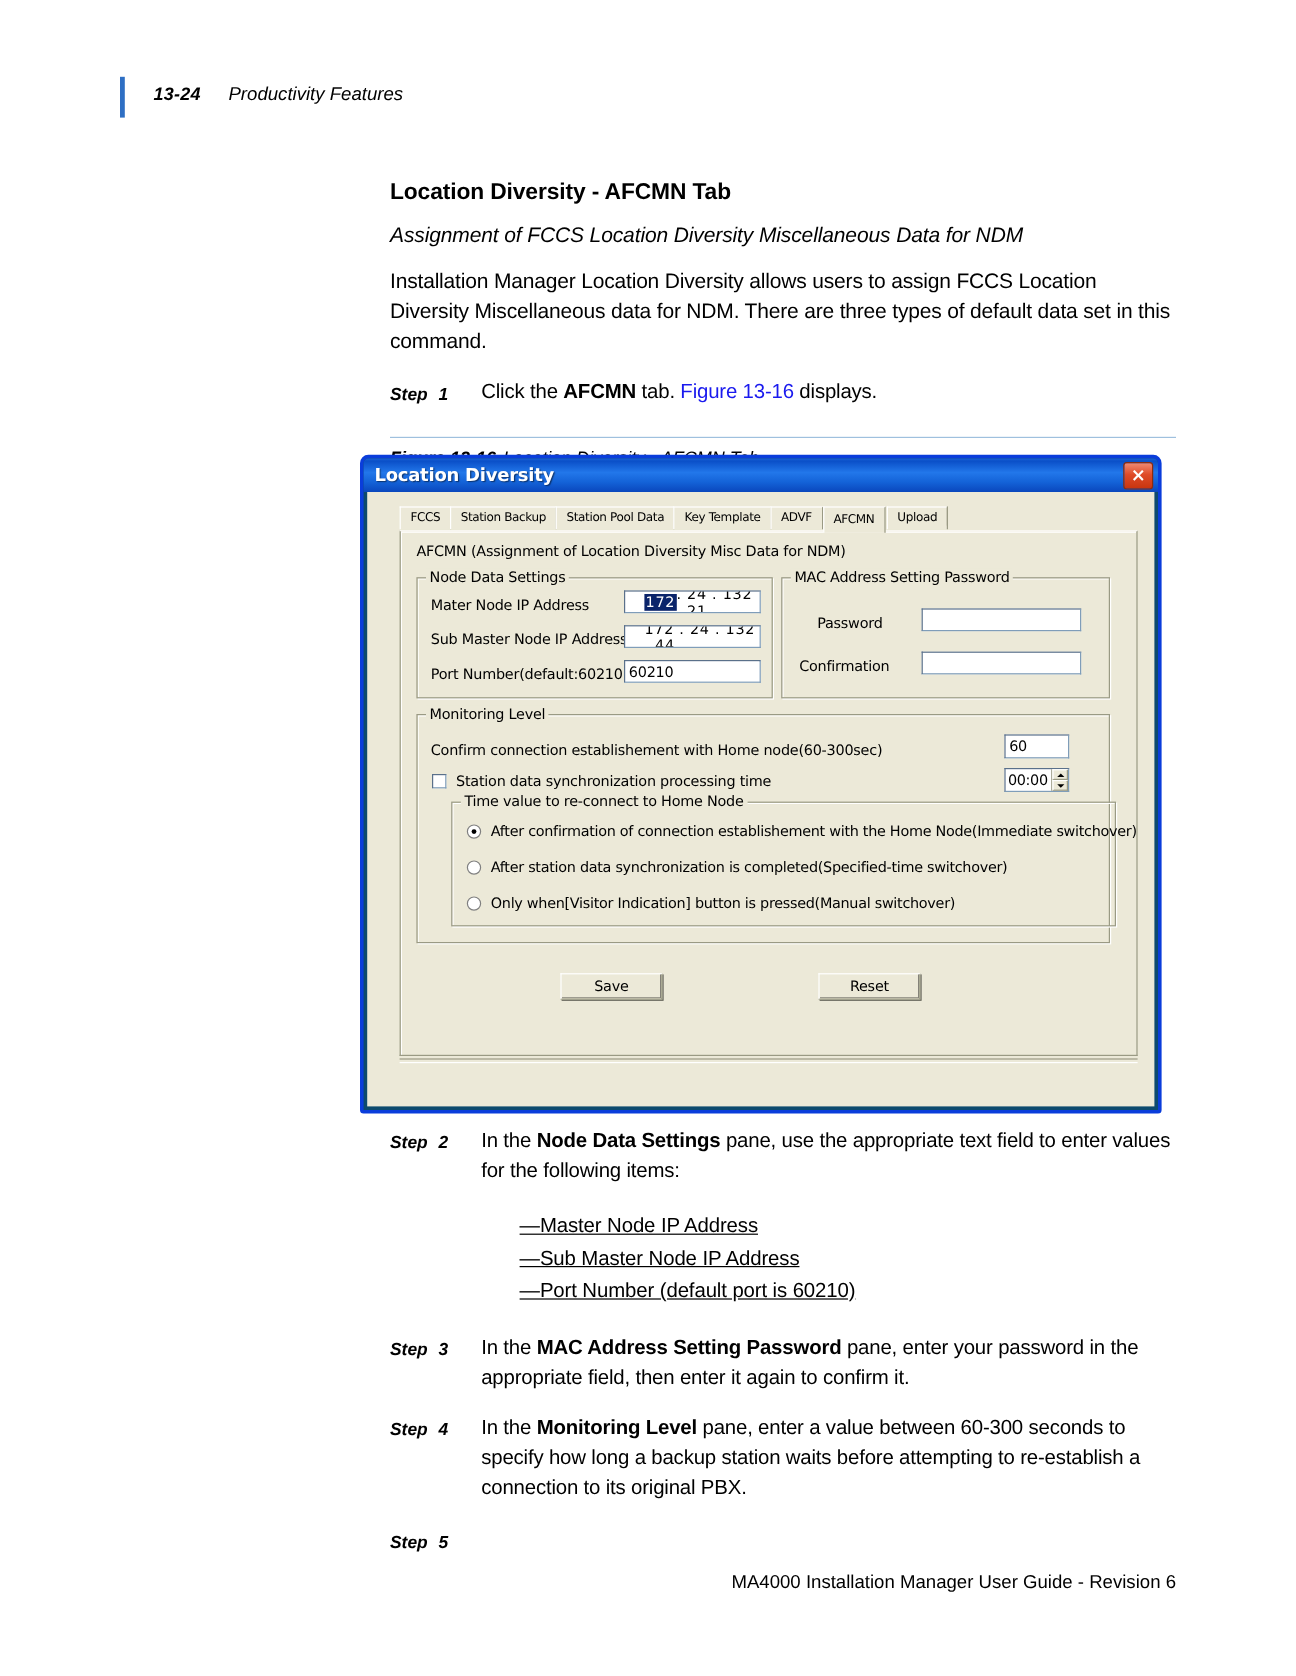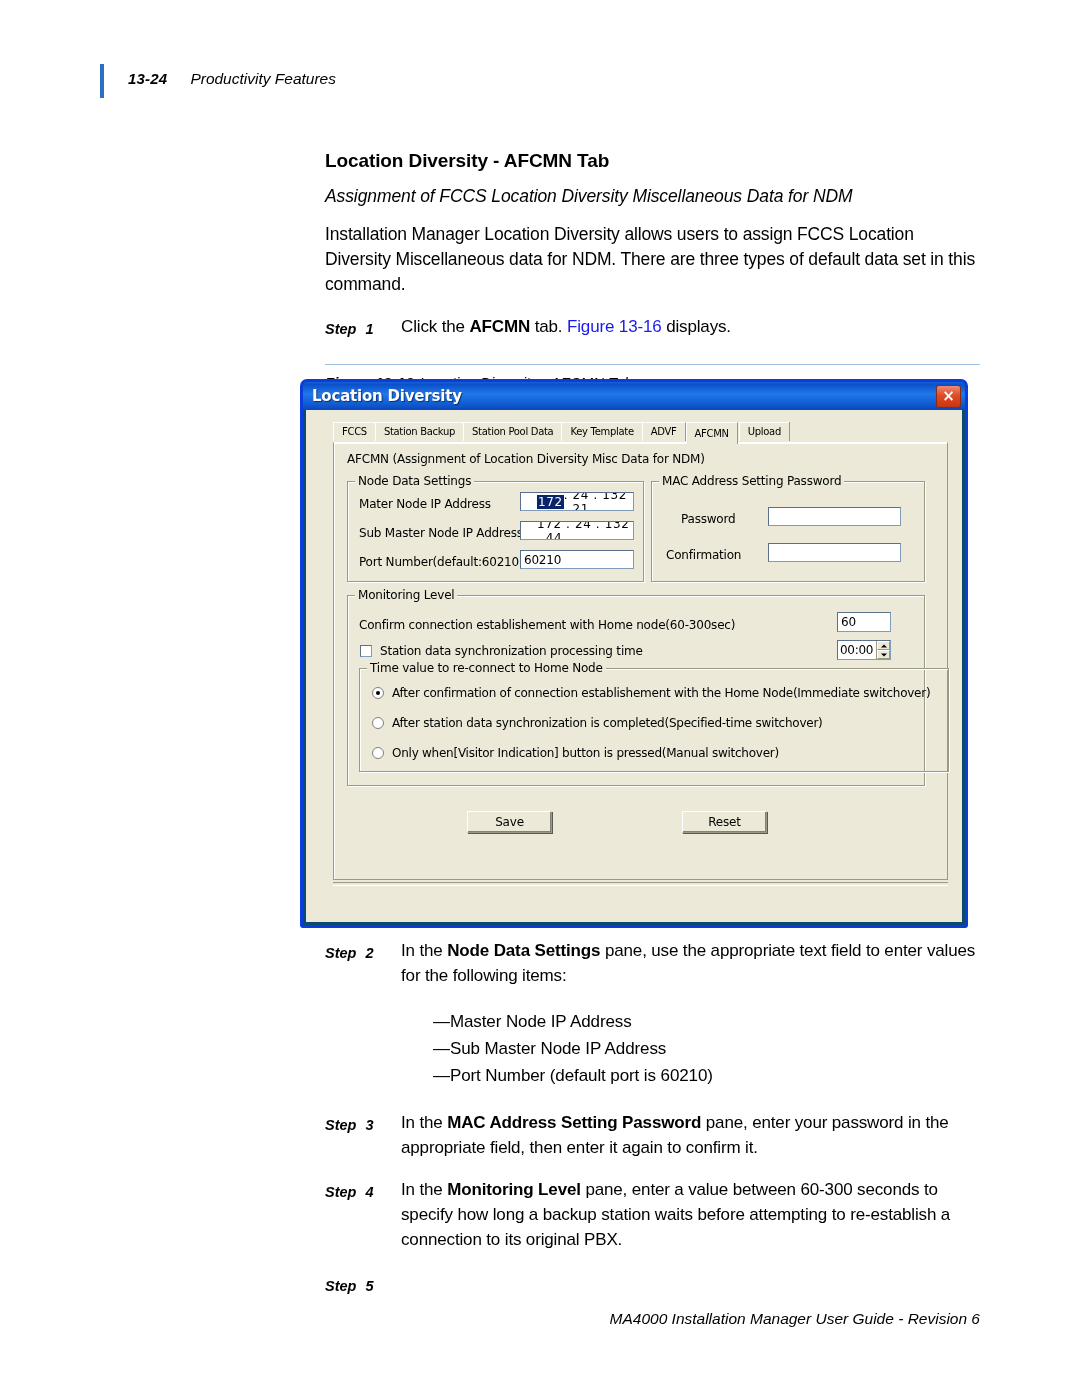--- a/index.html
+++ b/index.html
@@ -82,21 +82,21 @@
     font-style: italic;
     font-weight: bold;
     font-size: 14.5px;
     padding-top: 3px;
     white-space: nowrap;
   }
   .step-label .num { margin-left: 9px; }
   .step-text { flex: 1; letter-spacing: -0.15px; }
   .step-text b { font-weight: bold; }
   .xref { color: #1a1aee; }
-  .dash-list { margin-top: 20px; }
+  .dash-list { margin-top: 20px; text-decoration: underline; }
   .dash-item {
     font-size: 17px;
     line-height: 27px;
     padding-left: 32px;
     letter-spacing: -0.1px;
   }
 
   
   .fig-rule {
     height: 1px;
@@ -372,21 +372,20 @@
     letter-spacing: -0.25px;
     white-space: nowrap;
   }
 
   
   .footer {
     position: absolute;
     right: 100px;
     top: 1310px;
     font-size: 15.5px;
-    font-style: italic;
     text-align: right;
   }
 </style>
 </head>
 <body>
 
 <div class="page-header">
   <div class="header-rule"></div>
   <div class="header-pageno">13-24</div>
   <div class="header-title">Productivity Features</div>
@@ -474,21 +473,21 @@
         <div class="checkbox" style="left:12px; top:49px;"></div>
         <div class="fld-label" style="left:32px; top:48px;">Station data synchronization processing time</div>
         <div class="spinner" style="left:489px; top:44px; width:54px; height:20px;">
           <div class="val">00:00</div>
           <div class="arrows">
             <div class="up"></div>
             <div class="dn"></div>
           </div>
         </div>
 
-        <div class="group" style="left:11px; top:72px; width:552px; height:102px;padding-left:36px;">
+        <div class="group" style="left:28px; top:72px; width:552px; height:102px;">
           <div class="legend">Time value to re-connect to Home Node</div>
 
           <div class="radio checked" style="left:12px; top:18px;"></div>
           <div class="opt-row" style="left:32px; top:17px;">After confirmation of connection establishement with the Home Node(Immediate switchover)</div>
 
           <div class="radio" style="left:12px; top:48px;"></div>
           <div class="opt-row" style="left:32px; top:47px;">After station data synchronization is completed(Specified-time switchover)</div>
 
           <div class="radio" style="left:12px; top:78px;"></div>
           <div class="opt-row" style="left:32px; top:77px;">Only when[Visitor Indication] button is pressed(Manual switchover)</div>

